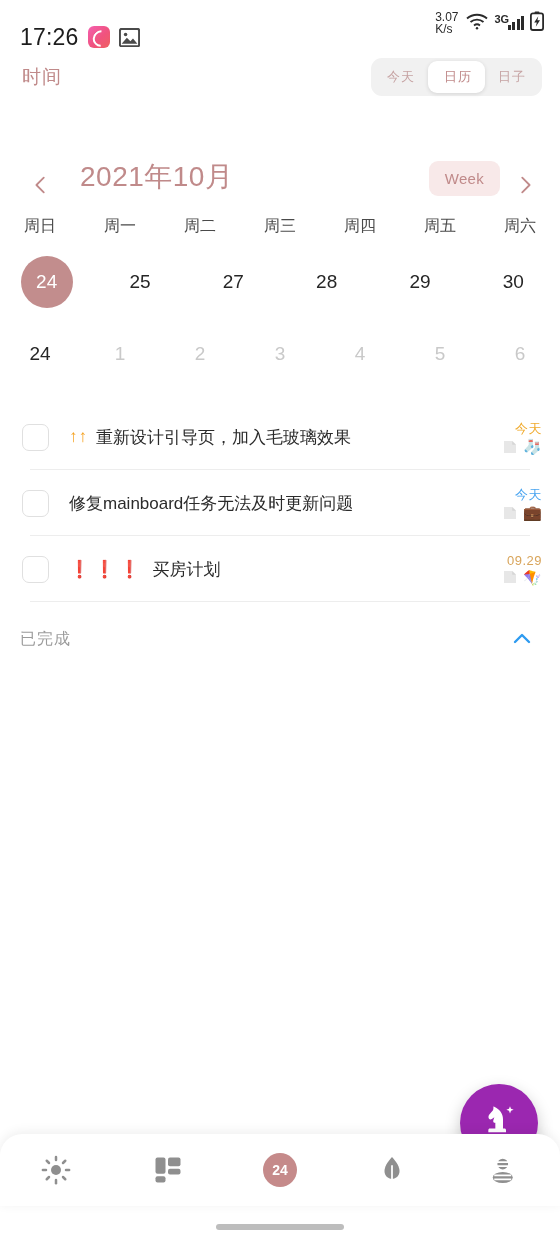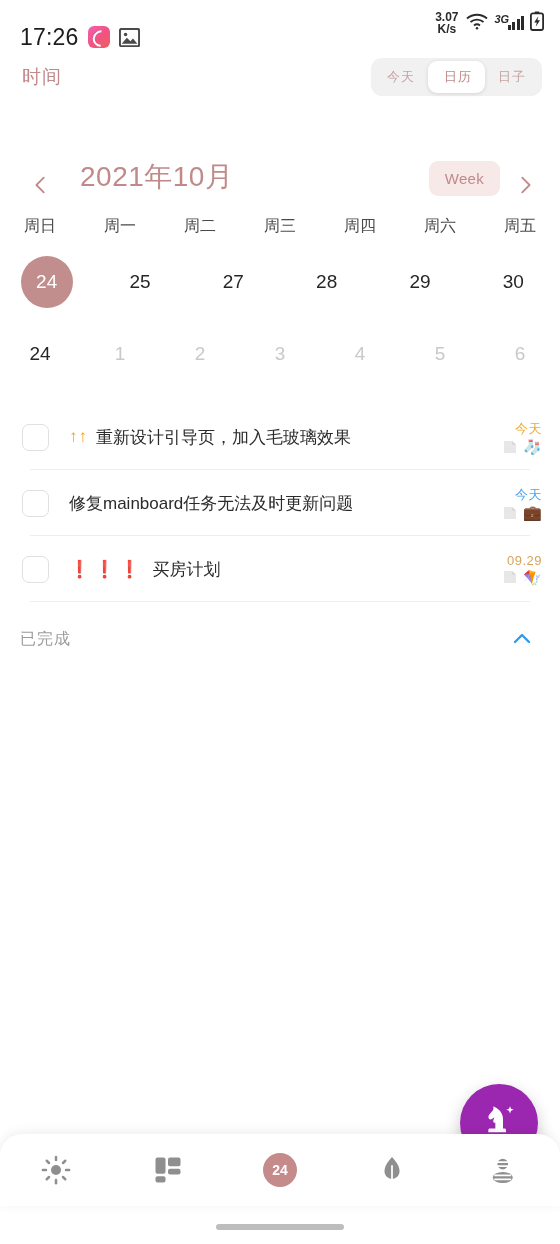--- a/index.html
+++ b/index.html
@@ -24,24 +24,24 @@
     position:relative;
   }
   .sb-appicon::after{
     content:""; position:absolute; left:5px; top:4px; width:12px; height:13px;
     border:2.5px solid #fff; border-radius:50%;
     border-right-color:transparent; border-top-color:transparent;
     transform: rotate(45deg);
   }
   .sb-photoicon { width:21px; height:18px; }
   .sb-right { display:flex; align-items:center; gap:6px; }
-  .sb-speed { text-align:center; line-height:1.02; color:#2a2a2a; font-weight:bold;}
+  .sb-speed { text-align:left; line-height:1.02; color:#2a2a2a; font-weight:normal;}
   .sb-speed .n { font-size:12px; display:block; }
   .sb-speed .u { font-size:12px; display:block; }
-  .sb-net { position:relative; display:flex; align-items:flex-start; gap:1px;font-style:italic; }
+  .sb-net { position:relative; display:flex; align-items:flex-start; gap:1px; }
   .sb-3g { font-size:11px; color:#2a2a2a; position:absolute; top:-3px; left:0; font-weight:bold;}
   .bars { display:flex; align-items:flex-end; gap:1.5px; margin-left:13px;}
   .bars i { width:3px; background:#2a2a2a; display:block; }
   .bars i:nth-child(1){height:5px;}
   .bars i:nth-child(2){height:8px;}
   .bars i:nth-child(3){height:11px;}
   .bars i:nth-child(4){height:14px;}
 
   
   .header {
@@ -230,22 +230,22 @@
     </span>
   </div>
 
   <div class="cal">
     <div class="cal-row">
       <div class="cal-cell dow">周日</div>
       <div class="cal-cell dow">周一</div>
       <div class="cal-cell dow">周二</div>
       <div class="cal-cell dow">周三</div>
       <div class="cal-cell dow">周四</div>
+      <div class="cal-cell dow">周五</div>
       <div class="cal-cell dow">周六</div>
-      <div class="cal-cell dow">周五</div>
     </div>
 
     <div class="cal-row">
       <div class="cal-cell daycell">
           <span class="daynum sel">24</span>
         </div>
       <div class="cal-cell daycell">
           <span class="daynum">25</span>
         </div>
       <div class="cal-cell daycell">

